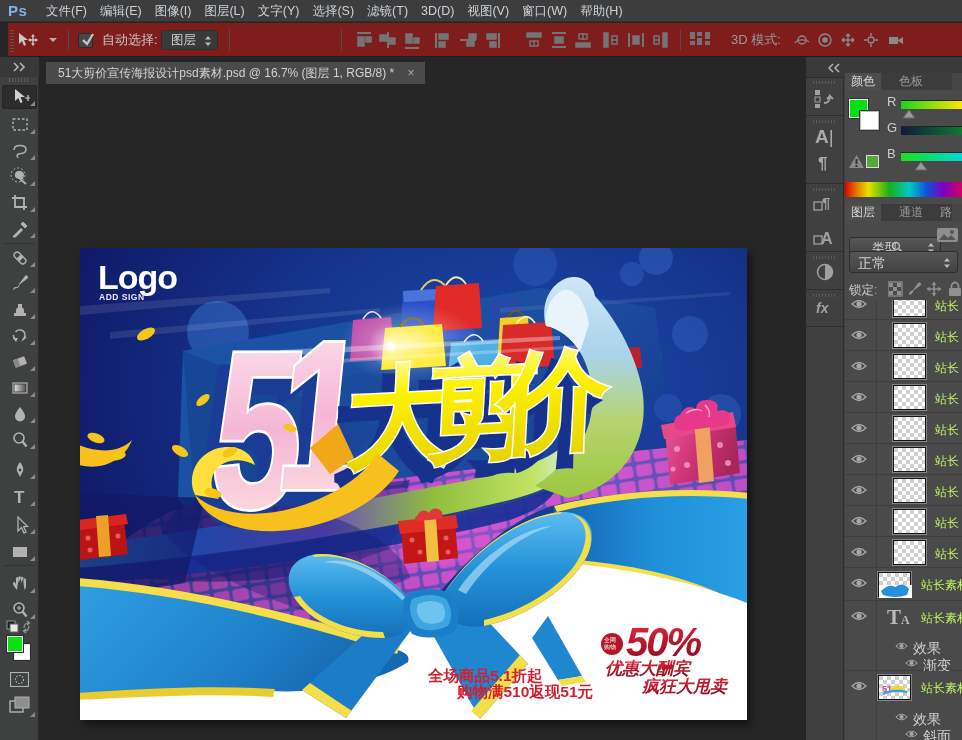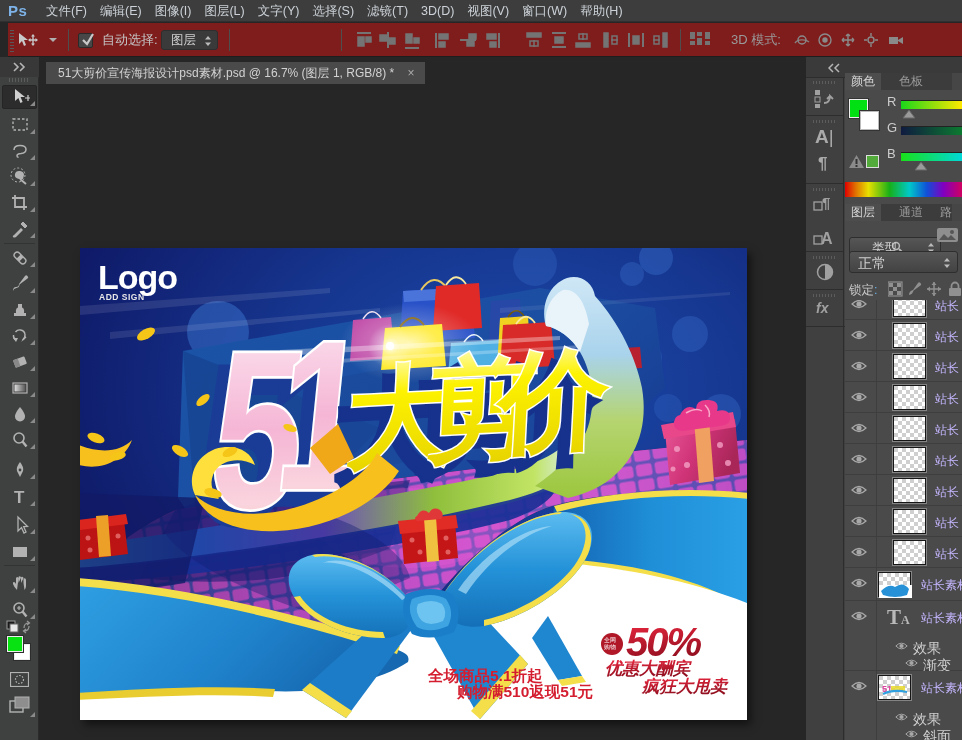--- a/index.html
+++ b/index.html
@@ -29,21 +29,21 @@
 #panels{position:absolute;left:39px;top:16px;width:117px;height:667px;background:#464646;}
 .ptabs{position:absolute;left:0;width:107px;height:17px;background:#3c3c3c;font-size:12px;color:#9a9a9a;}
 .ptab{position:absolute;top:0;height:17px;line-height:17px;padding:0 6px;}
 .ptab.act{background:#4d4d4d;color:#d6d6d6;}
 .lrow{position:absolute;left:0;width:117px;height:31px;border-bottom:1px solid #3e3e3e;background:#4a4a4a;}
 .eye{position:absolute;left:6px;top:9px;width:16px;height:12px;}
 .vline{position:absolute;left:31px;top:0;width:1px;height:30px;background:#3e3e3e;}
 .thumb{position:absolute;left:48px;top:3px;width:33px;height:25px;background:
  conic-gradient(#fff 0 25%,#cfcfcf 0 50%,#fff 0 75%,#cfcfcf 0) 0 0/8px 8px,#fff;
  border:1px solid #161616;outline:1px solid #848484;}
-.lname{position:absolute;left:90px;top:9px;font-size:12px;color:#c4b5fd;white-space:nowrap;}
+.lname{position:absolute;left:90px;top:9px;font-size:12px;color:#bef264;white-space:nowrap;}
 .toolcell{position:absolute;left:2px;width:35px;height:24px;display:flex;align-items:center;justify-content:center;}
 .toolcell.act{background:#2c2c2c;border:1px solid #252525;border-radius:2px;}
 .subrow{position:absolute;font-size:14px;color:#d0d0d0;}
 </style>
 </head>
 <body>
 <div id="menubar">
   <span class="ps">Ps</span>
   <span class="items"><span>文件(F)</span><span>编辑(E)</span><span>图像(I)</span><span>图层(L)</span><span>文字(Y)</span><span>选择(S)</span><span>滤镜(T)</span><span>3D(D)</span><span>视图(V)</span><span>窗口(W)</span><span>帮助(H)</span></span>
 </div>

